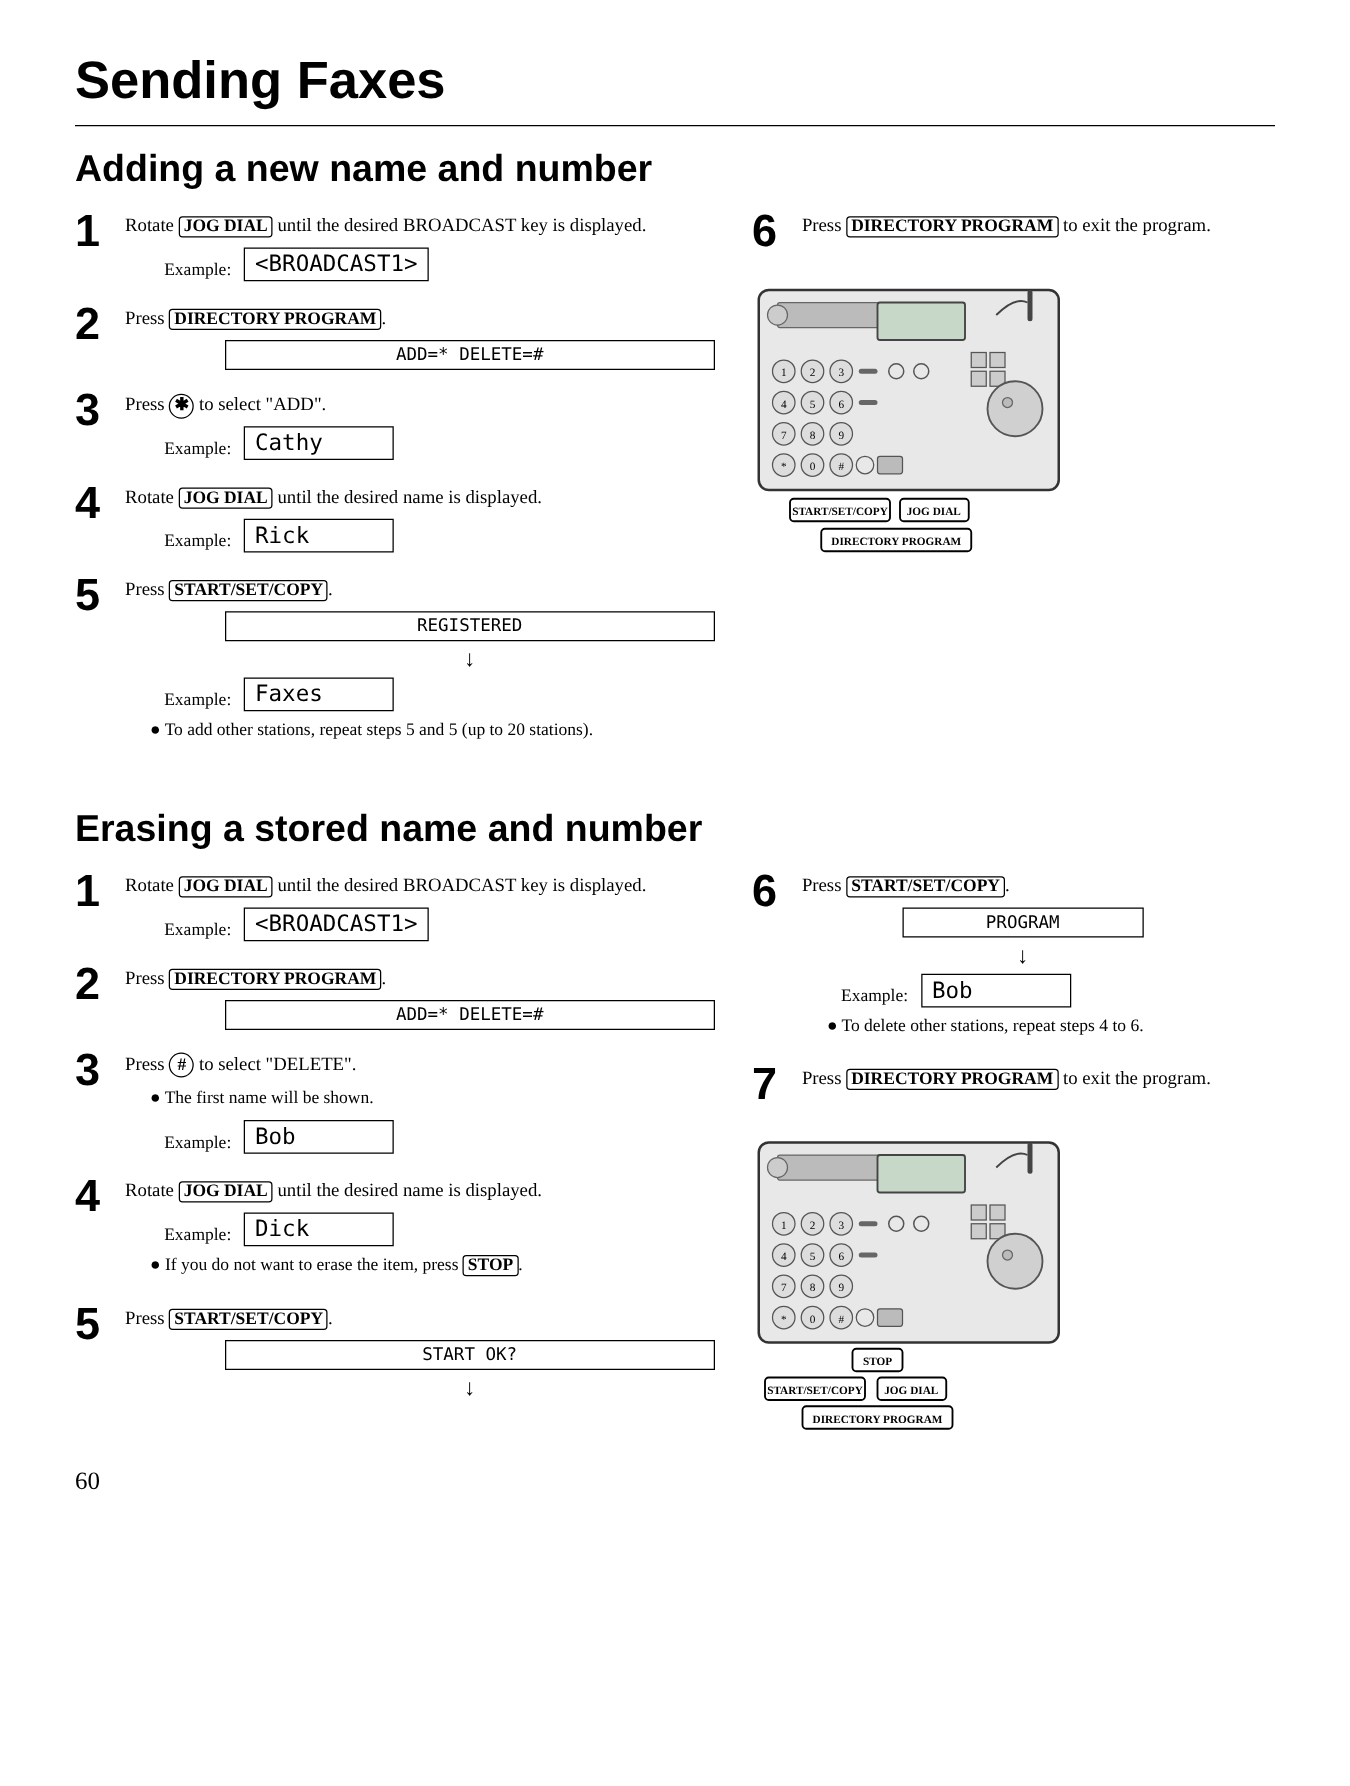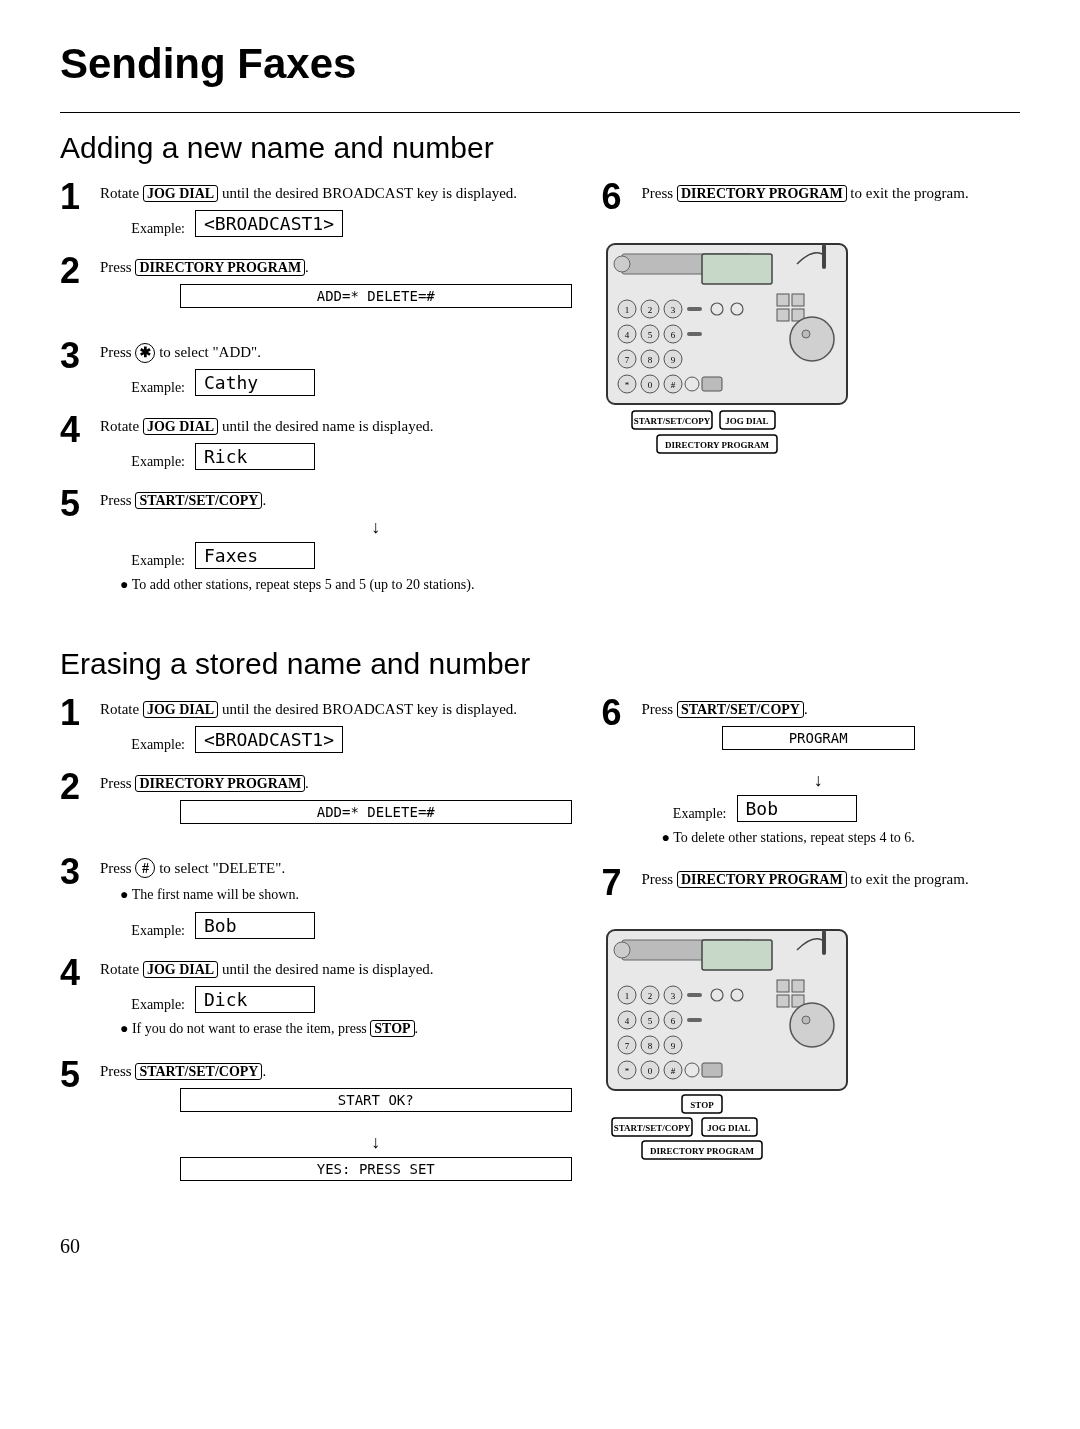--- a/index.html
+++ b/index.html
@@ -9,33 +9,33 @@
       color: #000;
       width: 1080px;
       min-height: 1429px;
       padding: 40px 60px;
       font-size: 15px;
     }
 
     .page-title {
       font-size: 42px;
       font-weight: bold;
-      margin-bottom: 24px;
+      margin-bottom: 12px;
       font-family: Arial, sans-serif;
     }
 
     .section-divider {
       border: none;
       border-top: 1px solid #000;
       margin-bottom: 18px;
     }
 
     .section-title {
       font-size: 30px;
-      font-weight: normal;
+      font-weight: bold;
       margin-bottom: 18px;
       font-family: Arial, sans-serif;
     }
 
     .two-col {
       display: flex;
       gap: 30px;
       margin-bottom: 20px;
     }
 
@@ -122,21 +122,21 @@
     }
 
     .display-box {
       border: 1px solid #000;
       padding: 3px 10px;
       font-size: 14px;
       font-family: monospace;
       min-width: 160px;
       background: #fff;
       margin-left: 80px;
-      margin-bottom: 20px;
+      margin-bottom: 4px;
       text-align: center;
     }
 
     .arrow-down {
       text-align: center;
       font-size: 18px;
       margin-left: 80px;
       margin-bottom: 4px;
     }
 
@@ -226,20 +226,21 @@
         </div>
       </div>
     </div>
 
     <div class="step">
       <div class="step-number">5</div>
       <div class="step-content">
         <div class="step-text">
           Press <span class="key-label">START/SET/COPY</span>.
         </div>
+        <div class="display-box">REGISTERED</div>
         <div class="arrow-down">↓</div>
         <div class="example-row">
           <span class="example-label">Example:</span>
           <span class="example-box">Faxes</span>
         </div>
         <div class="bullet-note">
           ● To add other stations, repeat steps 5 and 5 (up to 20 stations).
         </div>
       </div>
     </div>
@@ -396,21 +397,20 @@
     </div>
 
     <div class="step">
       <div class="step-number">5</div>
       <div class="step-content">
         <div class="step-text">
           Press <span class="key-label">START/SET/COPY</span>.
         </div>
         <div class="display-box">START OK?</div>
         <div class="arrow-down">↓</div>
-        <div class="display-box">YES: PRESS SET</div>
       </div>
     </div>
 
   </div>
 
   <div class="right-col">
 
     <div class="step">
       <div class="step-number">6</div>
       <div class="step-content">

